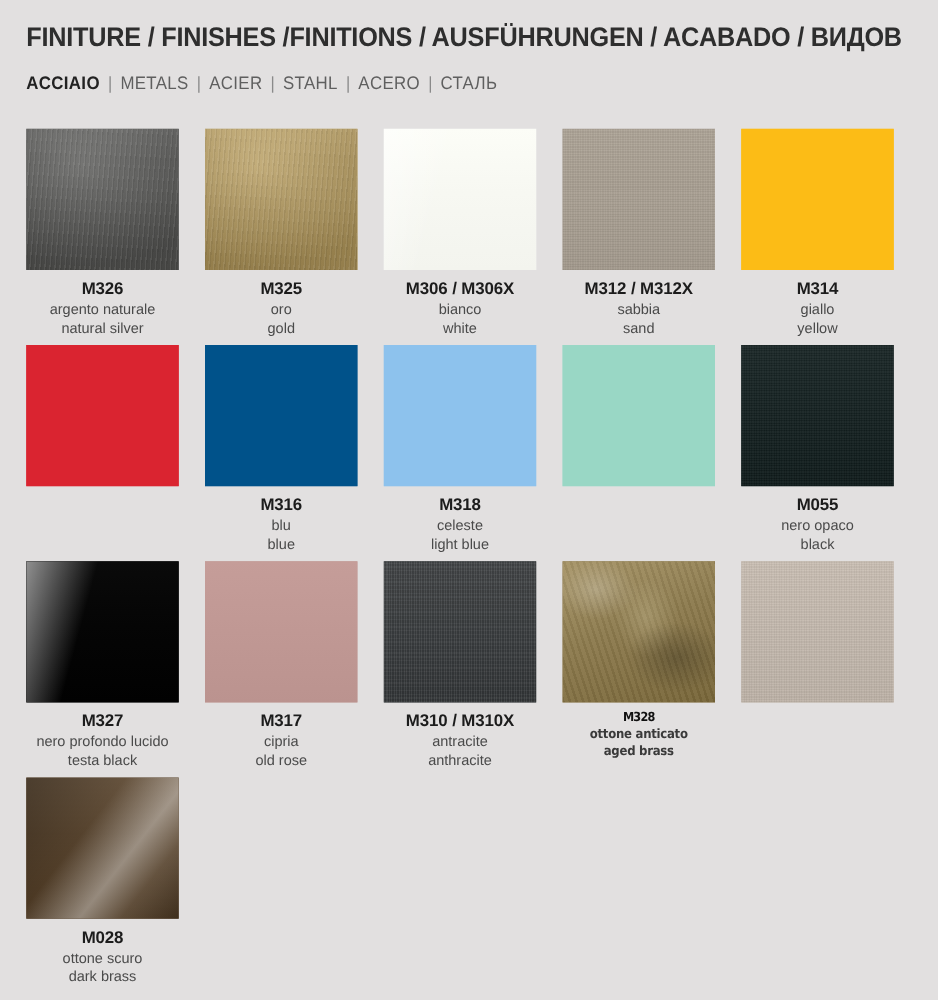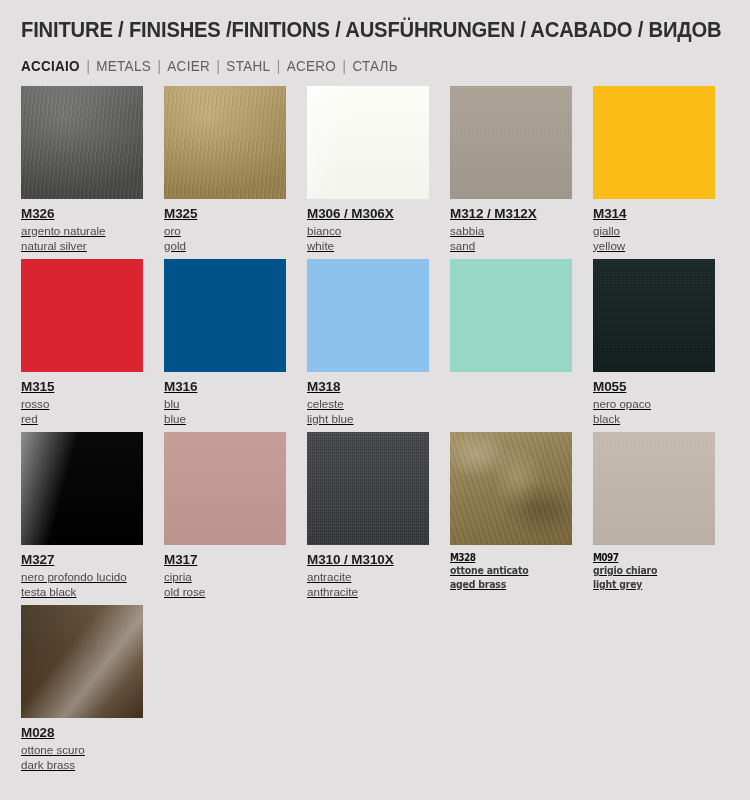--- a/index.html
+++ b/index.html
@@ -14,20 +14,21 @@
     overflow: hidden;
     position: relative;
   }
 
   #page {
     width: 750px;
     height: 619px;
     position: relative;
     box-sizing: border-box;
     padding: 0 21px;
+    text-align: center;
   }
 
   
   .page-title {
     font-family: "Liberation Sans Narrow", "Liberation Sans", sans-serif;
     font-size: 21.5px;
     font-weight: bold;
     letter-spacing: -0.2px;
     color: #2e2e2e;
     padding-top: 19px;
@@ -58,26 +59,25 @@
     font-weight: normal;
   }
   .category-alt {
     font-size: 14.5px;
     color: #5f5f5f;
     letter-spacing: 0.3px;
   }
 
   
   .grid {
-    margin-top: 12px;
+    margin-top: 28px;
     display: grid;
     grid-template-columns: repeat(5, 122px);
     column-gap: 21px;
     row-gap: 0px;
-    text-decoration: underline;
   }
 
   .swatch-cell {
     width: 122px;
     margin-bottom: 6px;
   }
 
   .chip {
     width: 122px;
     height: 113px;
@@ -193,25 +193,20 @@
         <div class="chip-label">
           <div class="code">M314</div>
           <div class="name-it">giallo</div>
           <div class="name-en">yellow</div>
         </div>
       </div>
       <div class="swatch-cell">
         <div class="chip" style="background: rgb(218, 36, 48);">
           <div class="tex" style="background: rgb(218, 36, 48);"></div>
         </div>
-        <div class="chip-label">
-          <div class="code">M315</div>
-          <div class="name-it">rosso</div>
-          <div class="name-en">red</div>
-        </div>
       </div>
       <div class="swatch-cell">
         <div class="chip" style="background: rgb(0, 82, 138);">
           <div class="tex" style="background: rgb(0, 82, 138);"></div>
         </div>
         <div class="chip-label">
           <div class="code">M316</div>
           <div class="name-it">blu</div>
           <div class="name-en">blue</div>
         </div>
@@ -278,25 +273,20 @@
         <div class="chip-label">
           <div class="code">M328</div>
           <div class="name-it">ottone anticato</div>
           <div class="name-en">aged brass</div>
         </div>
       </div>
       <div class="swatch-cell alt-font">
         <div class="chip" style="background: rgb(196, 185, 174);">
           <div class="tex" style="background: repeating-linear-gradient(0deg, rgba(0, 0, 0, 0.035) 0px, rgba(0, 0, 0, 0.035) 1px, rgba(255, 255, 255, 0.03) 1px, rgba(255, 255, 255, 0.03) 2px), repeating-linear-gradient(90deg, rgba(0, 0, 0, 0.03) 0px, rgba(0, 0, 0, 0.03) 1px, rgba(255, 255, 255, 0.024) 1px, rgba(255, 255, 255, 0.024) 2px), linear-gradient(rgb(202, 191, 180), rgb(190, 179, 168));"></div>
         </div>
-        <div class="chip-label">
-          <div class="code">M097</div>
-          <div class="name-it">grigio chiaro</div>
-          <div class="name-en">light grey</div>
-        </div>
       </div>
       <div class="swatch-cell">
         <div class="chip" style="background: rgb(90, 70, 48);">
           <div class="tex" style="background: linear-gradient(128deg, rgba(0, 0, 0, 0.3) 0%, rgba(0, 0, 0, 0.05) 38%, rgba(255, 255, 255, 0.4) 62%, rgba(255, 255, 255, 0.1) 78%, rgba(0, 0, 0, 0.18) 100%), linear-gradient(rgb(108, 88, 66) 0%, rgb(90, 70, 48) 40%, rgb(76, 56, 34) 100%);"></div>
         </div>
         <div class="chip-label">
           <div class="code">M028</div>
           <div class="name-it">ottone scuro</div>
           <div class="name-en">dark brass</div>
         </div>

